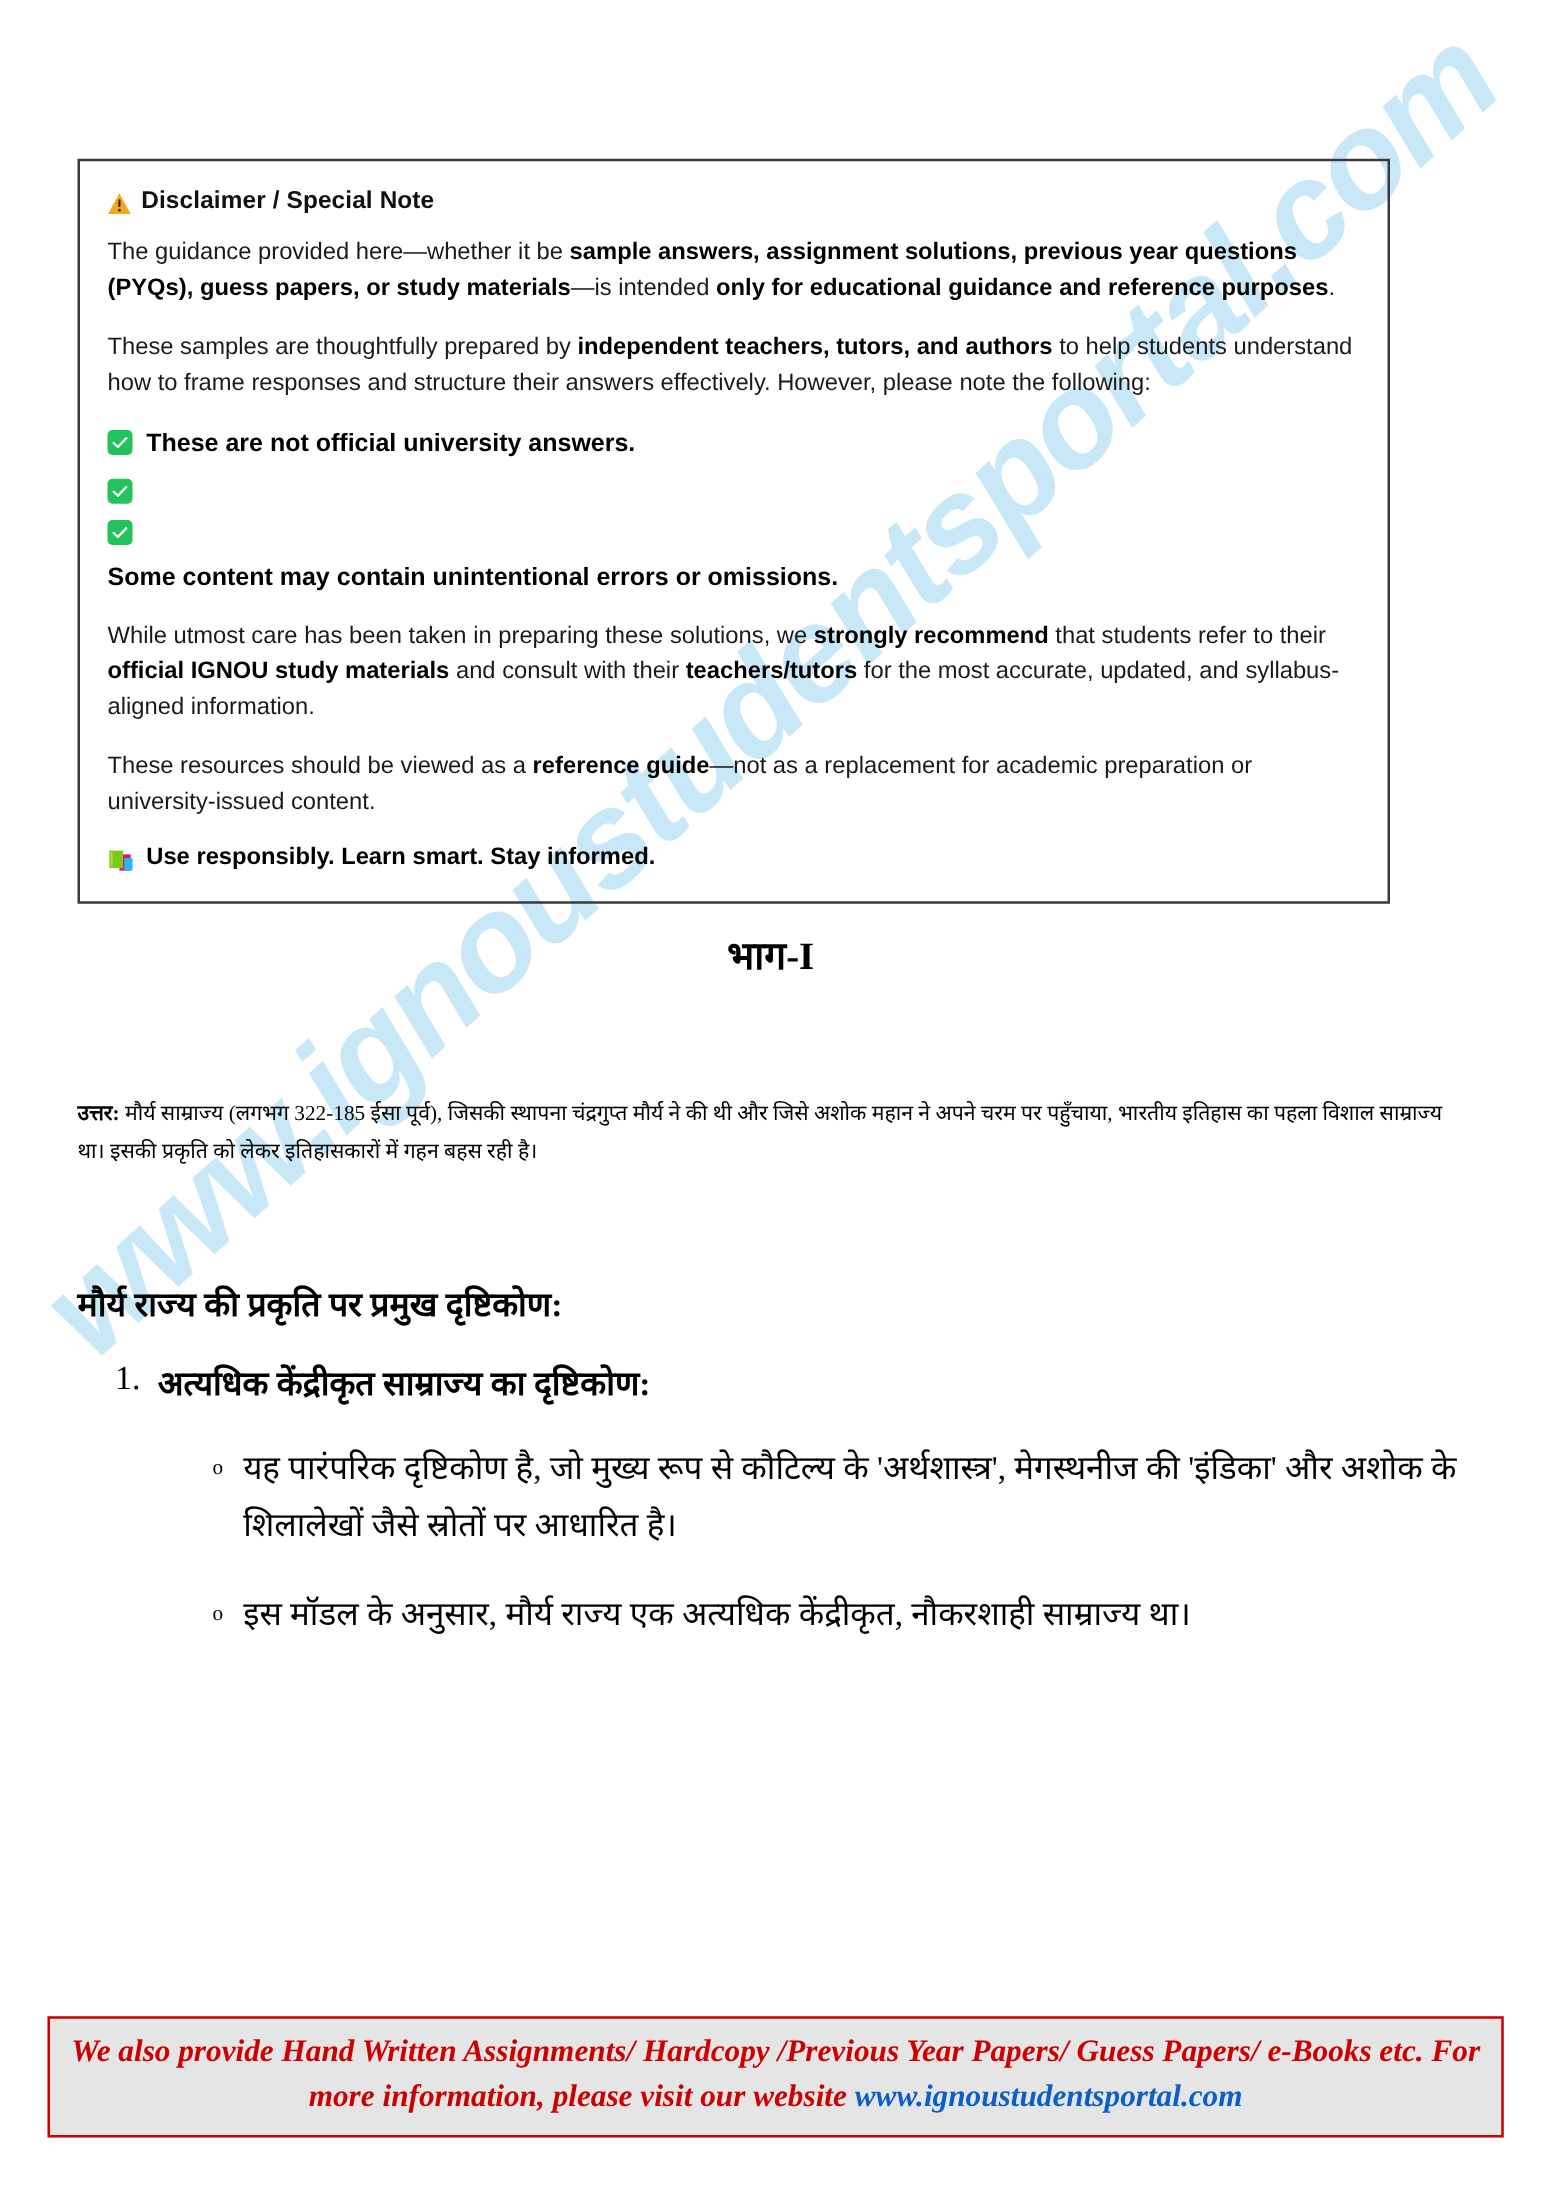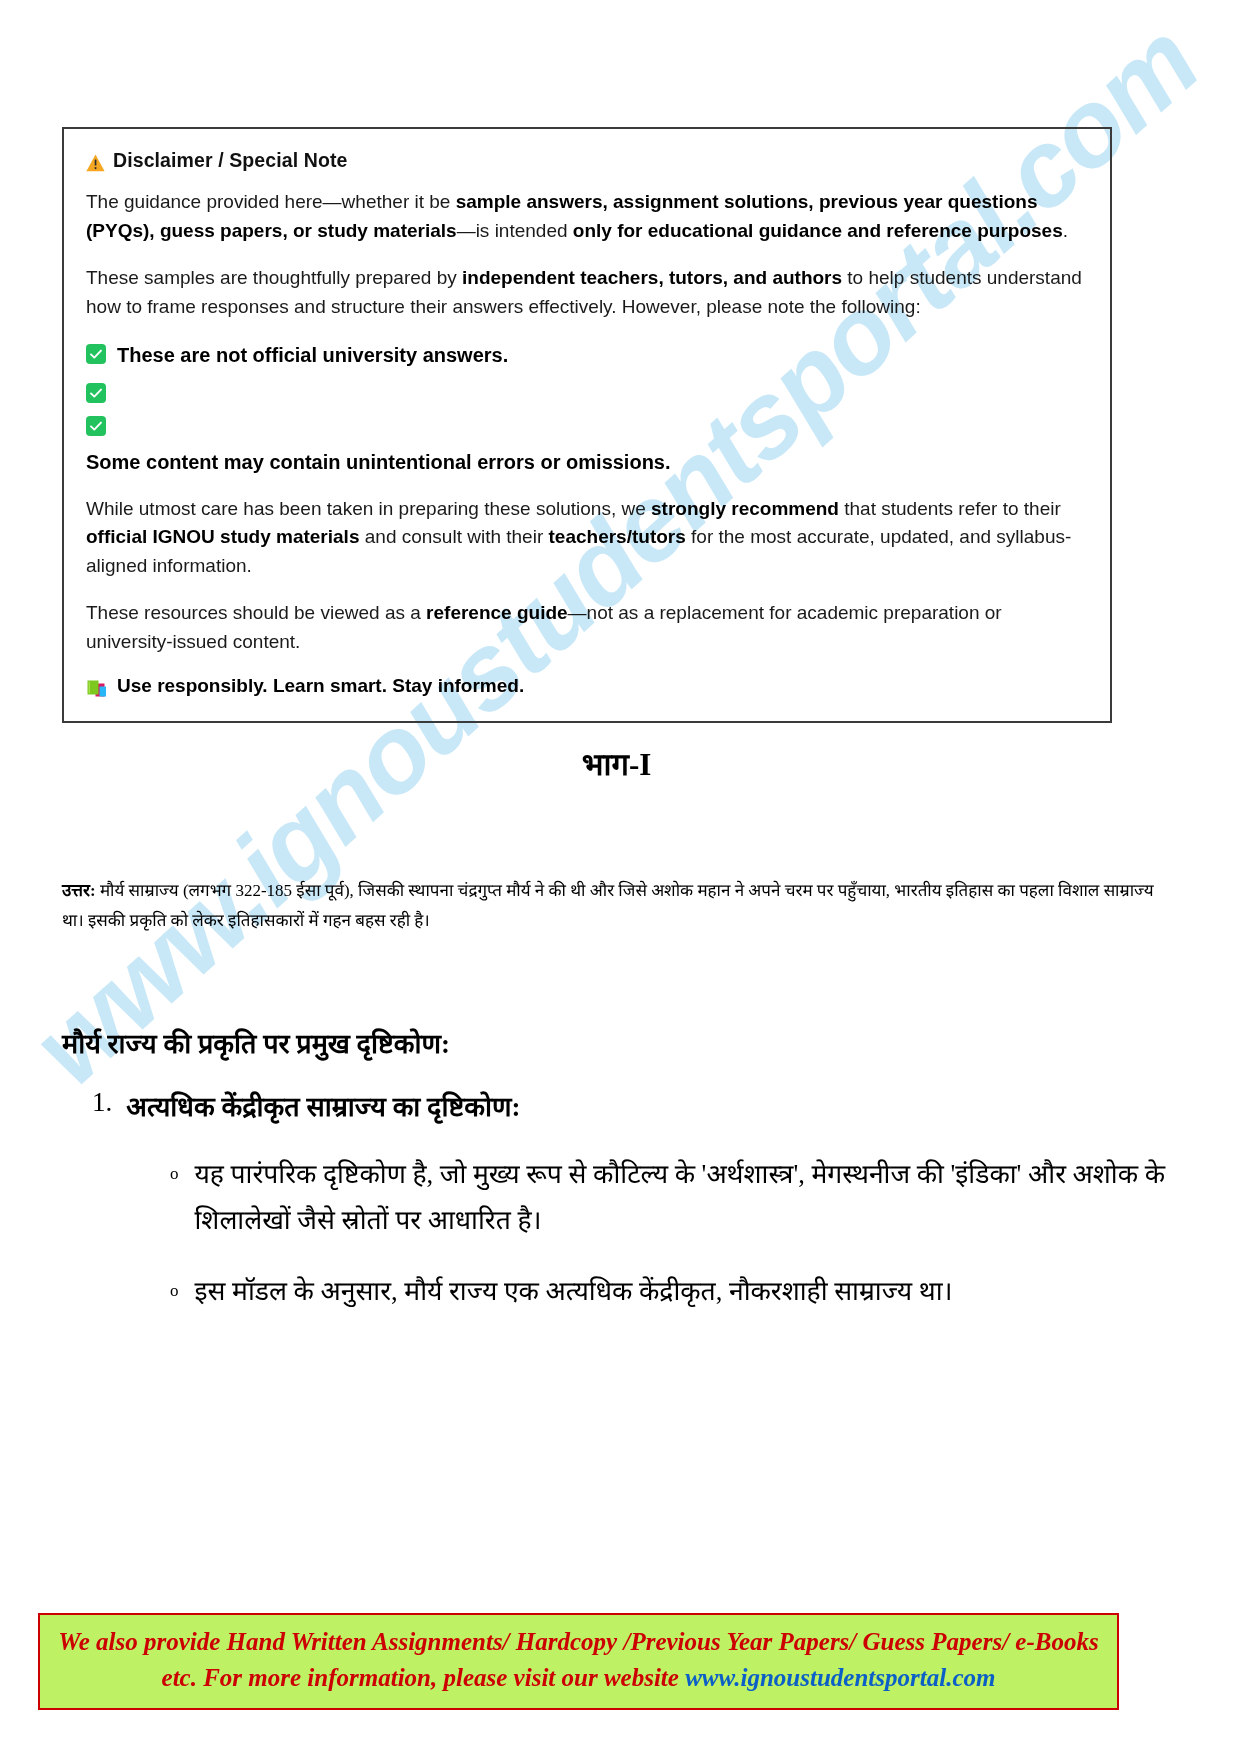--- a/index.html
+++ b/index.html
@@ -217,23 +217,23 @@
     flex: 0 0 auto;
     font-size: 17px;
     line-height: 2.6;
   }
 
   
   .footer-banner {
     position: absolute;
     left: 38px;
     top: 1613px;
-    width: 1081px;
+    width: 1165px;
     box-sizing: border-box;
-    background: #bef264;
+    background: #e5e5e5;
     border: 2px solid #cc0000;
     padding: 9px 14px 11px 14px;
     text-align: center;
     font-family: "Liberation Serif", serif;
     font-style: italic;
     font-weight: 700;
     font-size: 25px;
     line-height: 1.45;
     color: #cc0000;
   }

